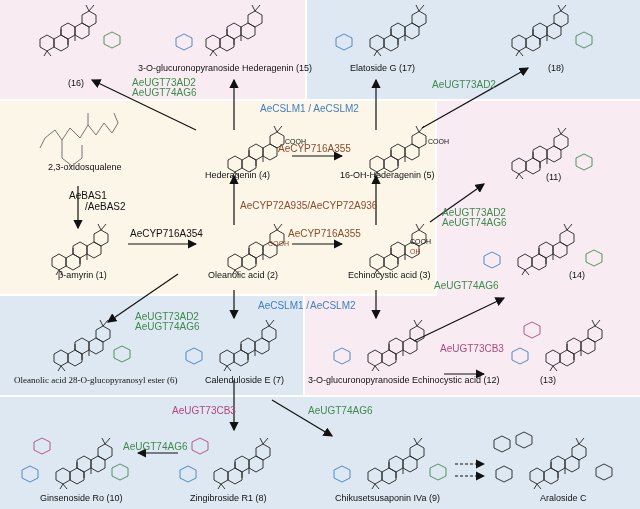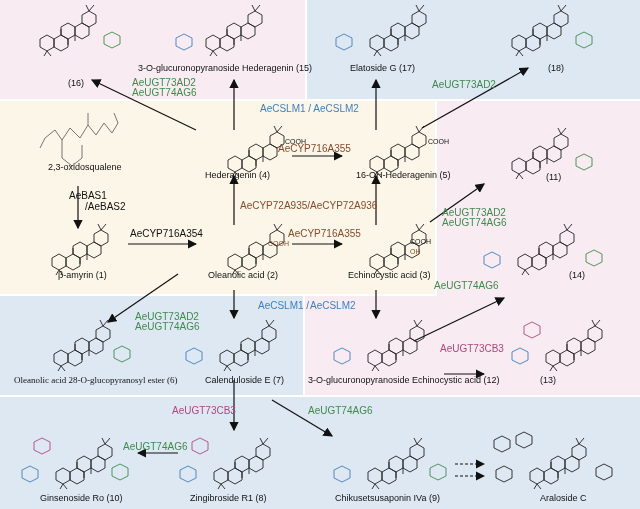--- a/index.html
+++ b/index.html
@@ -139,21 +139,21 @@
   </g>
 </svg>
 
 <div class="label" style="left:68px;top:78px;">(16)</div>
 <div class="label" style="left:138px;top:63px;text-align:right;">3-O-glucuronopyranoside Hederagenin (15)</div>
 <div class="label" style="left:350px;top:63px;">Elatoside G (17)</div>
 <div class="label" style="left:548px;top:63px;">(18)</div>
 
 <div class="label" style="left:48px;top:162px;">2,3-oxidosqualene</div>
 <div class="label" style="left:205px;top:170px;">Hederagenin (4)</div>
-<div class="label" style="left:340px;top:170px;margin-left:16px;">16-OH-Hederagenin (5)</div>
+<div class="label" style="left:340px;top:170px;">16-OH-Hederagenin (5)</div>
 <div class="label" style="left:546px;top:172px;">(11)</div>
 
 <div class="label" style="left:58px;top:270px;font-style:normal;">β-amyrin (1)</div>
 <div class="label" style="left:208px;top:270px;">Oleanolic acid (2)</div>
 <div class="label" style="left:348px;top:270px;">Echinocystic acid (3)</div>
 <div class="label" style="left:558px;top:270px;margin-left:11px;">(14)</div>
 
 <div class="label" style="left:14px;top:375px;font-family:Liberation Serif, serif;">Oleanolic acid 28-O-glucopyranosyl ester (6)</div>
 <div class="label" style="left:205px;top:375px;">Calenduloside E (7)</div>
 <div class="label" style="left:308px;top:375px;">3-O-glucuronopyranoside Echinocystic acid (12)</div>

